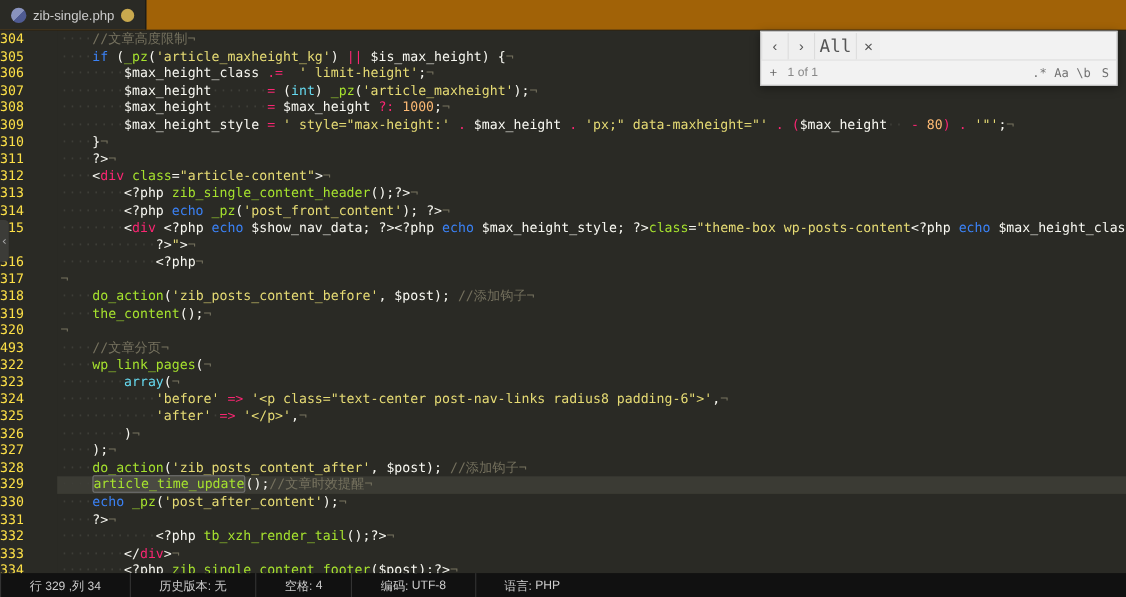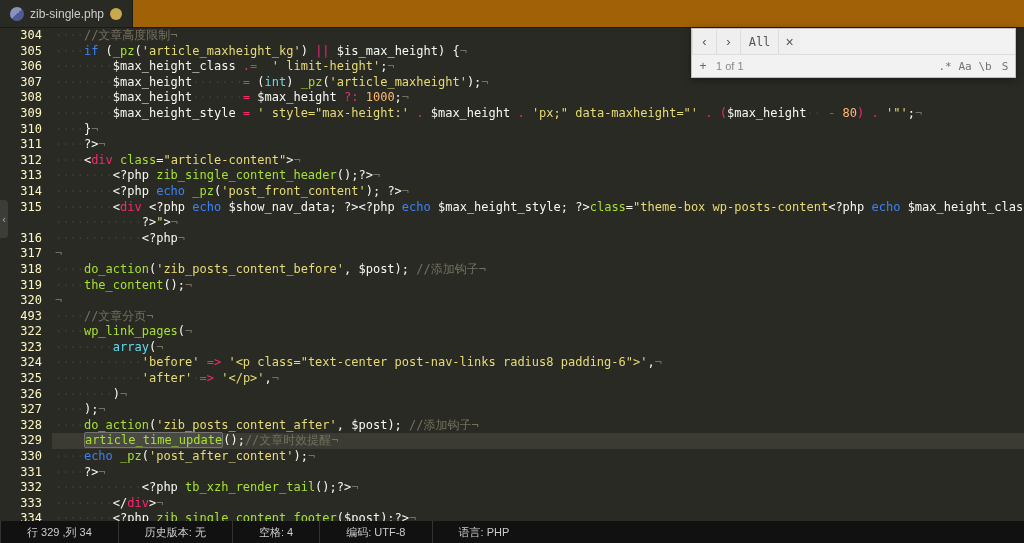--- a/index.html
+++ b/index.html
@@ -14,30 +14,30 @@
   
   
   .find-panel {
     position:absolute; top:28px; right:8px; width:325px; background:#f2f2f2;
     border:1px solid #c0c0c0; box-shadow:0 2px 8px rgba(0,0,0,.4); z-index:10;
     font-family:"Segoe UI",Arial,sans-serif;
   }
   .find-row1 { display:flex; align-items:center; height:26px; border-bottom:1px solid #dcdcdc; }
   .find-input { flex:1; border:none; padding:0 8px; font-size:13px; color:#444; background:#fff; height:24px; outline:none; }
   .find-btn { width:24px; height:24px; display:flex; align-items:center; justify-content:center; cursor:pointer; color:#555; background:#efefef; border-left:1px solid #dcdcdc; font-size:13px; }
-  .find-btn.wide { width:38px; font-family:monospace; font-size:12px; }
+  .find-btn.wide { width:38px; font-family:monospace; font-size:16px; }
   .find-close { width:22px; font-size:14px; }
   .find-row2 { display:flex; align-items:center; height:22px; }
   .find-plus { width:22px; text-align:center; color:#666; cursor:pointer; }
   .find-count { flex:1; color:#888; font-size:11px; padding-left:2px; }
   .find-opt { width:20px; text-align:center; color:#717171; cursor:pointer; font-family:monospace; font-size:11px; }
   
   
   .editor { position:absolute; top:28px; left:0; right:0; bottom:22px; display:flex; background:#2a2a25; }
-  .gutter { width:52px; background:#2a2a25; text-align:right; padding-right:10px; color:#fef9c3; flex-shrink:0; }
+  .gutter { width:52px; background:#2a2a25; text-align:left; padding-right:10px; color:#fde047; flex-shrink:0; }
   .gutter > div { height:15.6px; line-height:15.6px; }
   .code { flex:1; position:relative; }
   .code-line { height:15.6px; line-height:15.6px; white-space:pre; position:relative; padding-left:3px; }
   .code-line.hl { background:#3b3b34; }
   .left-handle { position:absolute; left:0; top:200px; width:8px; height:38px; background:#3c3c38; border-radius:0 4px 4px 0; color:#aaa; display:flex; align-items:center; justify-content:center; font-size:11px; z-index:5; cursor:pointer; }
   
   
   .ws  { color:#3e3e38; }
   .cm  { color:#75715e;margin-top:16px; }
   .kw  { color:#3b82f6; }

